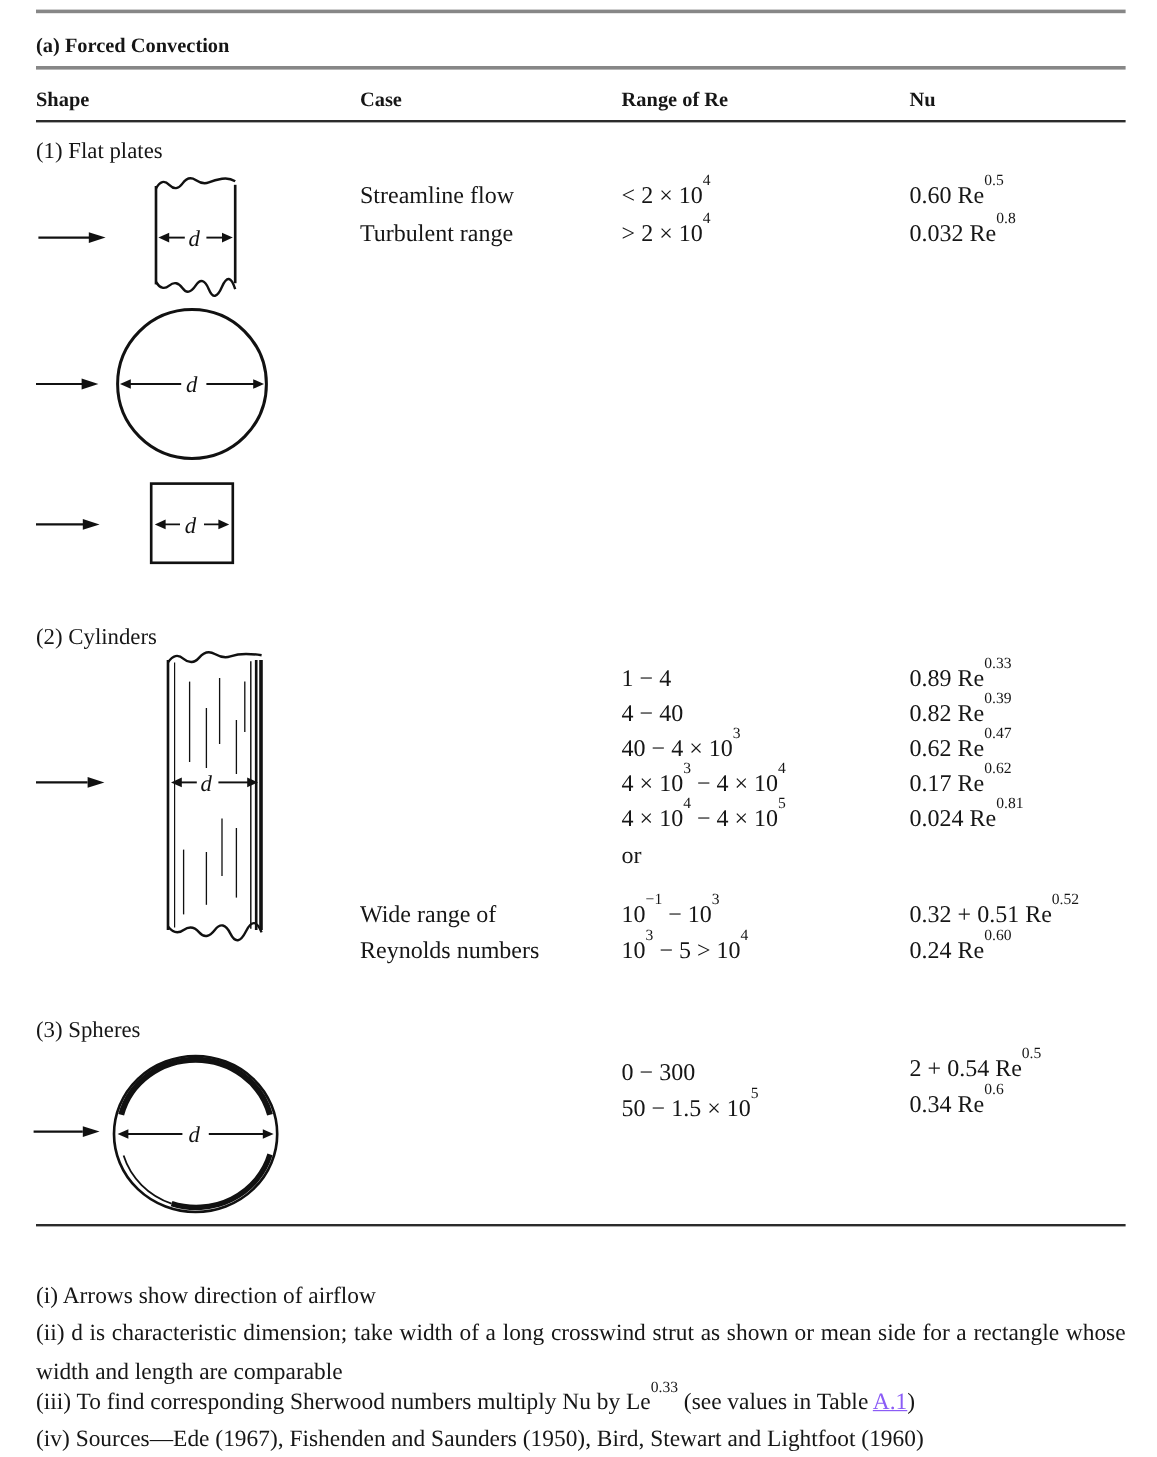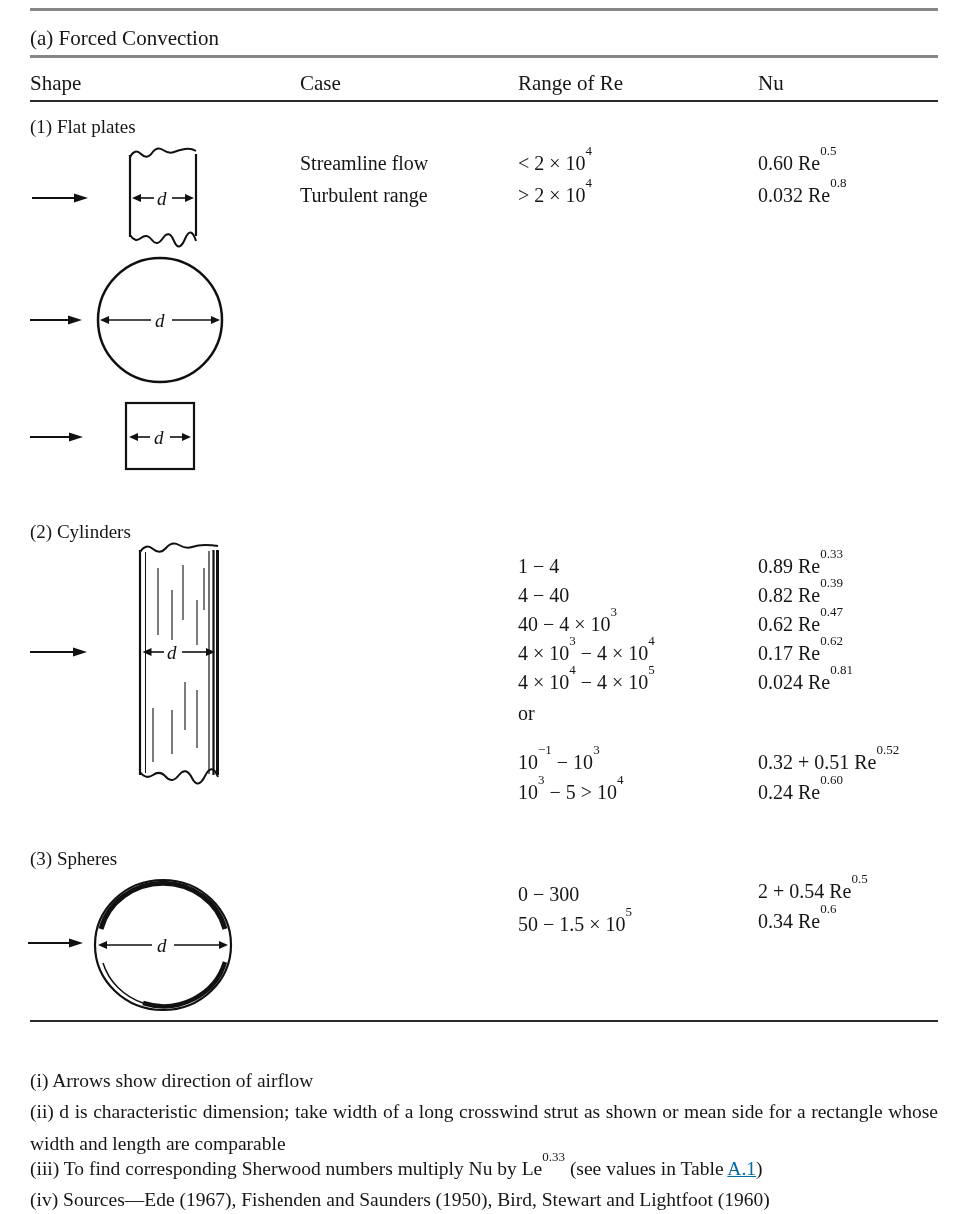--- a/index.html
+++ b/index.html
@@ -2,21 +2,21 @@
 <html><head>
 <meta charset="utf-8">
 <style>
   html,body{margin:0;padding:0;background:#ffffff;}
   #page{position:relative;width:964px;height:1214px;background:#ffffff;
         font-family:"Liberation Serif","DejaVu Serif",serif;color:#161616;overflow:hidden;}
   .rule{position:absolute;left:30px;width:908px;}
   .rule.gray{height:2.5px;background:#878787;}
   .rule.dark{height:2px;background:#2b2b2b;}
   .cell{position:absolute;font-size:20px;line-height:26px;white-space:nowrap;}
-  .bold{font-weight:normal;font-size:21px;}
+  .bold{font-weight:bold;font-size:17px;}
   .sec-label{position:absolute;font-size:19px;white-space:nowrap;}
   .case-block{position:absolute;font-size:20px;line-height:30px;width:160px;}
   .math sup{font-size:13px;line-height:0;position:relative;top:-7px;}
   .notes{position:absolute;left:30px;width:908px;font-size:19.5px;line-height:32px;}
   .note-item{position:absolute;left:0;width:908px;text-align:justify;}
   .note-head{font-style:italic;}
   .fig{position:absolute;}
   .fig line,.fig path,.fig circle,.fig ellipse,.fig rect{stroke:#111;fill:none;}
   .fig polygon{fill:#111;stroke:none;}
   .fig text{fill:#111;font-style:italic;font-family:"Liberation Serif","DejaVu Serif",serif;font-size:19px;stroke:none;}
@@ -133,20 +133,21 @@
   <div class="cell math" style="left:518px;top:582px">4 − 40</div>
   <div class="cell math" style="left:758px;top:582px">0.82 Re<sup>0.39</sup></div>
   <div class="cell math" style="left:518px;top:611px">40 − 4 × 10<sup>3</sup></div>
   <div class="cell math" style="left:758px;top:611px">0.62 Re<sup>0.47</sup></div>
   <div class="cell math" style="left:518px;top:640px">4 × 10<sup>3</sup> − 4 × 10<sup>4</sup></div>
   <div class="cell math" style="left:758px;top:640px">0.17 Re<sup>0.62</sup></div>
   <div class="cell math" style="left:518px;top:669px">4 × 10<sup>4</sup> − 4 × 10<sup>5</sup></div>
   <div class="cell math" style="left:758px;top:669px">0.024 Re<sup>0.81</sup></div>
   <div class="cell" style="left:518px;top:700px">or</div>
 
+  <div class="case-block" style="left:300px;top:747px">Wide range of Reynolds numbers</div>
   <div class="cell math" style="left:518px;top:749px">10<sup>−1</sup> − 10<sup>3</sup></div>
   <div class="cell math" style="left:758px;top:749px">0.32 + 0.51 Re<sup>0.52</sup></div>
   <div class="cell math" style="left:518px;top:779px">10<sup>3</sup> − 5 &gt; 10<sup>4</sup></div>
   <div class="cell math" style="left:758px;top:779px">0.24 Re<sup>0.60</sup></div>
 
   <div class="sec-label" style="left:30px;top:848px">(3) Spheres</div>
 
   <svg class="fig" style="left:25px;top:870px" width="220" height="150" viewBox="0 0 220 150">
     <g>
       <line x1="3" y1="73" x2="44" y2="73" stroke-width="1.8"></line>
@@ -167,18 +168,18 @@
 
   <div class="cell math" style="left:518px;top:881px">0 − 300</div>
   <div class="cell math" style="left:758px;top:878px">2 + 0.54 Re<sup>0.5</sup></div>
   <div class="cell math" style="left:518px;top:911px">50 − 1.5 × 10<sup>5</sup></div>
   <div class="cell math" style="left:758px;top:908px">0.34 Re<sup>0.6</sup></div>
 
   <div class="notes" style="top:1036px;height:178px">
     <div class="note-item" style="top:29px">(i) Arrows show direction of airflow</div>
     <div class="note-item" style="top:60px">(ii) d is characteristic dimension; take width of a long crosswind strut as shown or mean side for a rectangle whose width and length are comparable</div>
     <div class="note-item math" style="top:117px">
-      <span class="math">(iii) To find corresponding Sherwood numbers multiply Nu by Le<sup>0.33</sup> (see values in Table </span><span style="color: #0369a1; text-decoration: underline;">A.1</span><span>)</span>
+      <span class="math">(iii) To find corresponding Sherwood numbers multiply Nu by Le<sup>0.33</sup> (see values in Table </span><span style="color: #8b5cf6; text-decoration: underline;">A.1</span><span>)</span>
     </div>
     <div class="note-item" style="top:148px">(iv) Sources—Ede (1967), Fishenden and Saunders (1950), Bird, Stewart and Lightfoot (1960)</div>
   </div>
 
 </div>
 
 </body></html>

